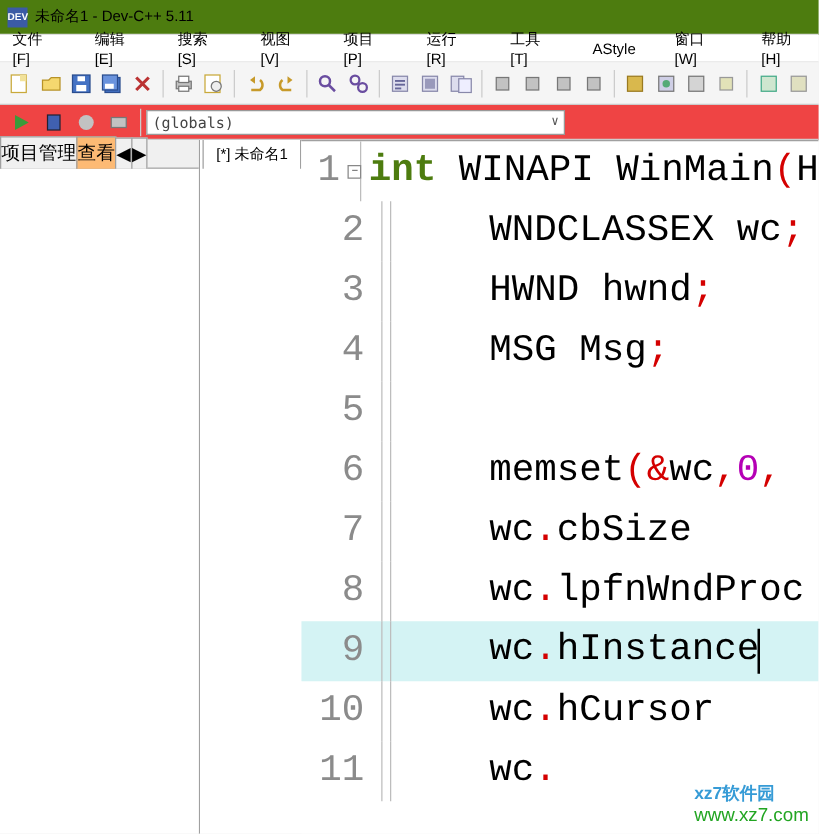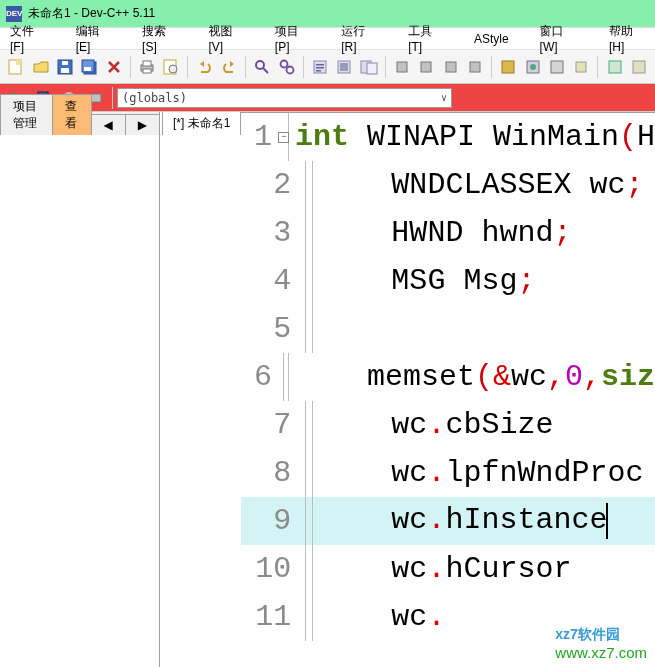--- a/index.html
+++ b/index.html
@@ -1,33 +1,33 @@
 <!DOCTYPE html>
 <html><head>
 <meta charset="utf-8">
 <style>
 * { margin:0; padding:0; box-sizing:border-box; }
 body { font-family:"Microsoft YaHei",Tahoma,sans-serif; font-size:12px; background:#f0f0f0; width:655px; height:667px; overflow:hidden; position:relative; }
-.titlebar { background:#86efac; height:28px; display:flex; align-items:center; padding:0 6px; border-bottom:1px solid #ddd; }
+.titlebar { background:#4d7c0f; height:28px; display:flex; align-items:center; padding:0 6px; border-bottom:1px solid #ddd; }
 .titlebar .appicon { width:16px; height:16px; background:#3b5ba5; margin-right:6px; display:inline-block; color:#fff; font-size:8px; text-align:center; line-height:16px; font-weight:bold; }
 .titlebar .ttl { color:#000; font-size:12px; }
 .menubar { background:#fff; height:22px; display:flex; align-items:center; padding:0 4px; gap:19px; border-bottom:1px solid #e5e5e5; }
 .menubar .mi { padding:2px 6px; cursor:default; color:#000; }
 .toolbar { background:#f5f5f5; height:34px; display:flex; align-items:center; padding:0 4px; border-bottom:1px solid #ccc; }
 .toolbar .tb { width:22px; height:22px; margin:0 2px; display:flex; align-items:center; justify-content:center; cursor:pointer; }
 .toolbar .sep { width:1px; height:22px; background:#ccc; margin:0 4px; }
 .toolbar2 { background:#ef4444; height:28px; display:flex; align-items:center; padding:0 4px; border-bottom:1px solid #ccc; }
 .toolbar2 .tb { width:22px; height:22px; margin:0 2px; display:flex; align-items:center; justify-content:center; cursor:pointer; }
 .toolbar2 .sep { width:1px; height:22px; background:#ccc; margin:0 4px; }
 .combo { border:1px solid #999; background:#fff; height:20px; width:335px; padding:0 4px; display:flex; align-items:center; justify-content:space-between; font-family:monospace; font-size:12px; color:#444; }
 .combo .chev { font-size:10px; color:#555; }
 .mainrow { display:flex; height:555px; }
 .sidebar { width:160px; background:#f0f0f0; border-right:1px solid #a0a0a0; }
 .sidetabs { display:flex; height:22px; background:#f0f0f0; align-items:flex-end; }
-.sidetab { padding:3px 12px; font-size:12px; border:1px solid #a0a0a0; border-bottom:none; background:#f0f0f0; margin-right:-1px; position:relative; top:1px; }
+.sidetab { padding:3px 0; font-size:15px; border:1px solid #a0a0a0; border-bottom:none; background:#f0f0f0; margin-right:-1px; position:relative; top:1px; }
 .sidetab.active { background:#fdba74; }
 .sidecontent { background:#fff; border-top:1px solid #a0a0a0; height:calc(100% - 22px); }
 .editorwrap { flex:1; display:flex; background:#fff; overflow:hidden; }
 .editortabs { height:22px; display:flex; align-items:flex-end; padding-left:2px; }
 .editortab { padding:3px 10px; font-size:12px; border:1px solid #a0a0a0; border-bottom:none; background:#fff; position:relative; top:1px; }
 .editor { flex:1; background:#fff; border-top:1px solid #a0a0a0; font-family:Consolas,"Courier New",monospace; font-size:30px; overflow:hidden; position:relative; }
 .lines { }
 .ln { display:flex; align-items:center; height:48px; }
 .ln.hl { background:#d4f3f4; }
 .gutter { width:58px; text-align:right; padding-right:8px; color:#8b8b8b; font-size:30px; }
@@ -293,21 +293,21 @@
             <div class="fold">
               <div class="foldln"></div>
             </div>
             <div class="code"></div>
           </div>
           <div class="ln">
             <div class="gutter">6</div>
             <div class="fold">
               <div class="foldln"></div>
             </div>
-            <div class="code"><span class="txt">    memset</span><span class="pn">(&amp;</span><span class="txt">wc</span><span class="pn">,</span><span class="num">0</span><span class="pn">,</span><span class="kw">siz</span></div>
+            <div class="code"><span class="txt">    memset</span><span class="pn">(&amp;</span><span class="txt">wc</span><span class="pn">,</span><span class="num">0</span><span class="pn">,</span></div>
           </div>
           <div class="ln">
             <div class="gutter">7</div>
             <div class="fold">
               <div class="foldln"></div>
             </div>
             <div class="code"><span class="txt">    wc</span><span class="pn">.</span><span class="txt">cbSize</span></div>
           </div>
           <div class="ln">
             <div class="gutter">8</div>

